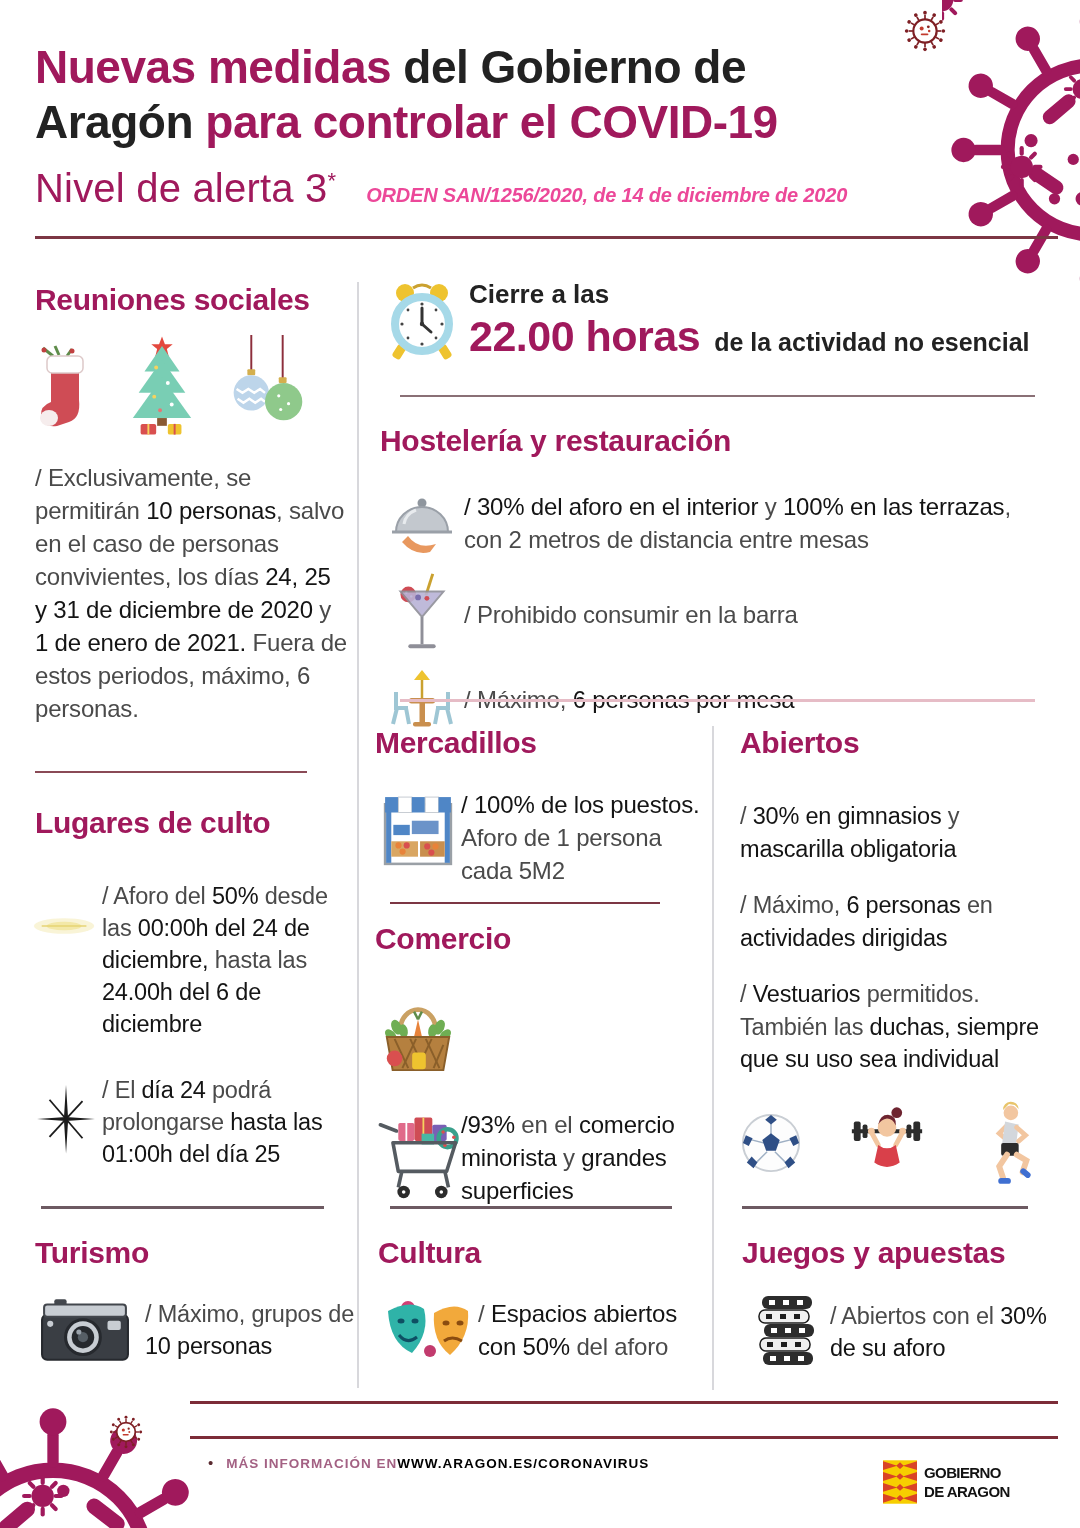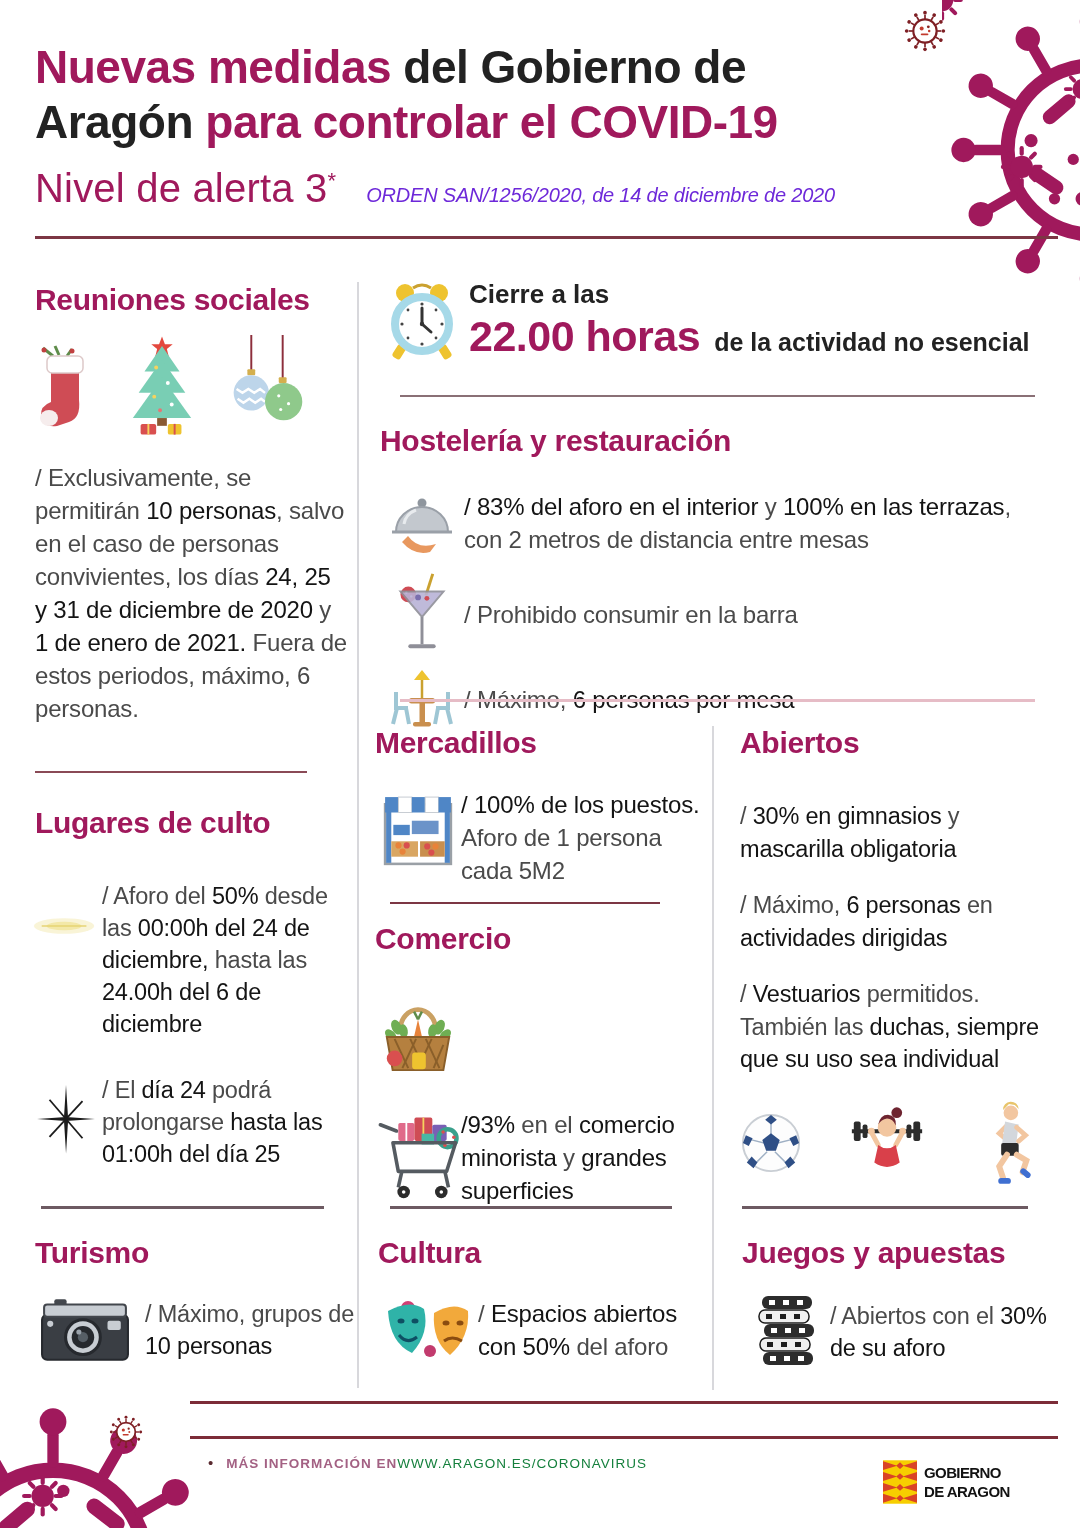--- a/index.html
+++ b/index.html
@@ -10,28 +10,28 @@
   .runs{font-size:24px;line-height:33px;color:#4a4a4a;letter-spacing:-.2px;}
   .runs .bb{font-weight:400;color:#141414;}
   .item{display:flex;align-items:flex-start;}
   .icon-col{flex:none;display:flex;justify-content:center;}
   .rule{position:absolute;}
   .title{font-size:46px;line-height:55px;font-weight:600;color:#222222;letter-spacing:-.5px;}
   .title .acc{color:#a0195c;font-weight:800;}
   .alert-row{display:flex;align-items:baseline;}
   .alert-lvl{font-size:40px;font-weight:400;color:#a0195c;letter-spacing:.2px;}
   .alert-lvl sup{font-size:22px;}
-  .orden{font-size:20px;font-style:italic;font-weight:400;color:#6d28d9;margin-left:30px;letter-spacing:-.2px;}
+  .orden{font-size:20px;font-style:italic;font-weight:700;color:#ec4899;margin-left:30px;letter-spacing:-.2px;}
   .cierre-lead{font-size:26px;font-weight:800;color:#222222;}
   .cierre-time{font-size:43px;font-weight:800;color:#a0195c;letter-spacing:-.5px;}
   .cierre-tail{font-size:25px;font-weight:800;color:#222222;margin-left:14px;}
   .foot-info{display:flex;align-items:baseline;font-size:13.5px;letter-spacing:1px;}
   .foot-bullet{color:#5a2a30;font-size:15px;margin-right:12px;}
   .foot-pre{color:#a36183;font-weight:700;}
-  .foot-url{color:#15803d;font-weight:400;margin-top:48px;}
+  .foot-url{color:#000000;font-weight:700;margin-top:48px;}
   .logo{display:flex;align-items:center;gap:7px;}
   .logo-text{font-size:15px;font-weight:800;color:#121212;line-height:19.5px;letter-spacing:-.6px;}
 </style>
 </head>
 <body>
 
 <svg width="0" height="0" style="position:absolute" aria-hidden="true">
   <defs>
     <g id="bigvirus" stroke="#a0195c" fill="#a0195c">
       <circle cx="160" cy="160" r="90" fill="none" stroke-width="15"></circle>
@@ -279,21 +279,21 @@
     <div class="item" style="margin-top:32px">
       <div class="icon-col" style="width:84px">
         <svg width="68" height="64" viewBox="0 0 68 64">
           <circle cx="34" cy="13" r="4.5" fill="#8f969e"></circle>
           <path d="M8,42 A26,25 0 0 1 60,42 Z" fill="#c3c8ce" stroke="#9aa0a8" stroke-width="2"></path>
           <path d="M16,34 A20,18 0 0 1 28,20" stroke="#e8ebee" stroke-width="3" fill="none"></path>
           <line x1="4" y1="42" x2="64" y2="42" stroke="#9aa0a8" stroke-width="3"></line>
           <path d="M20,46 Q30,60 48,54 L42,62 Q26,66 14,52 Z" fill="#e8985f"></path>
         </svg>
       </div>
-      <div class="runs" style="width:585px"><span class="bb">/ 83% del aforo en el interior</span><span> y </span><span class="bb">100% en las terrazas</span><span>, con 2 metros de distancia entre mesas</span></div>
+      <div class="runs" style="width:585px"><span class="bb">/ 30% del aforo en el interior</span><span> y </span><span class="bb">100% en las terrazas</span><span>, con 2 metros de distancia entre mesas</span></div>
     </div>
     <div class="item" style="margin-top:14px;align-items:center">
       <div class="icon-col" style="width:84px">
         <svg width="54" height="88" viewBox="0 0 54 90">
           <line x1="38" y1="4" x2="31" y2="26" stroke="#caa12f" stroke-width="3"></line>
           <circle cx="13" cy="25" r="8" fill="#cf4c55"></circle>
             <circle cx="11" cy="23" r="1.2" fill="#ffffff"></circle>
             <circle cx="16" cy="27" r="1.2" fill="#ffffff"></circle>
           <polygon points="5,22 49,22 27,48" fill="#b9b3d6" opacity="0.9" stroke="#8f8f98" stroke-width="2"></polygon>
           <circle cx="23" cy="28" r="3" fill="#7a6fae"></circle>

